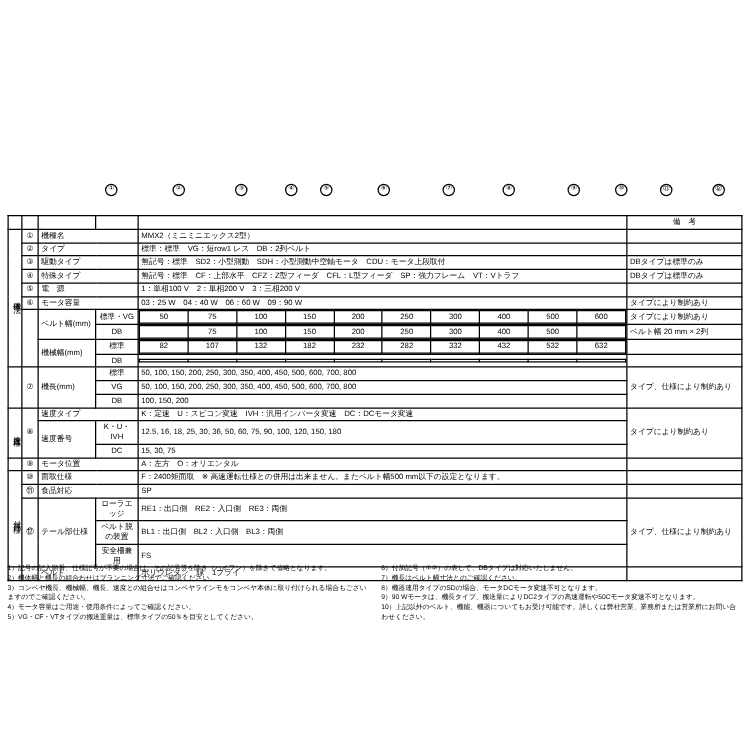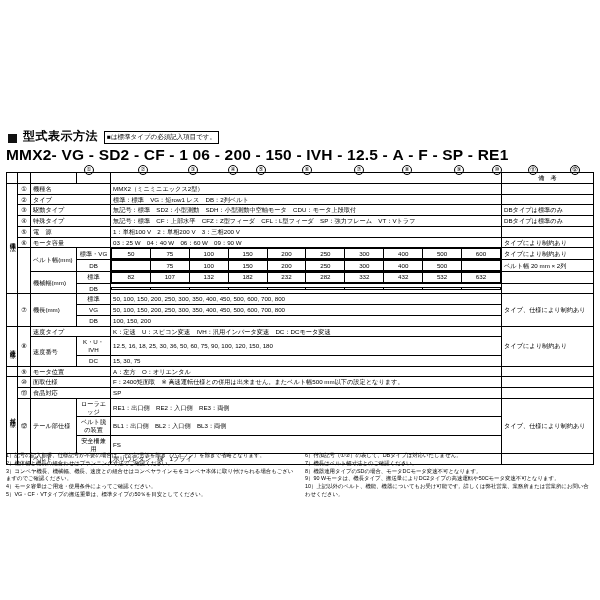--- a/index.html
+++ b/index.html
@@ -43,30 +43,22 @@
   
   .foot{position:absolute;left:6px;top:452px;width:588px;font-size:5.4px;line-height:1.45;}
   .foot .cols{display:flex;gap:10px;}
   .foot .col{width:50%;}
 </style>
 </head>
 <body>
 
 <div class="page">
 
-  <div class="hdr">
-    <span class="mark"></span>
-    <span class="ttl">型式表示方法</span>
-    <span class="note">■は標準タイプの必須記入項目です。</span>
-  </div>
 
   <div class="codewrap">
-    <div class="code">
-      <span>MMX2- <b>VG</b> - <b>SD2</b> - <b>CF</b> - <b>1</b> <b>06</b> - <b>200</b> - <b>150</b> - <b>IVH</b> - <b>12.5</b> - <b>A</b> - <b>F</b> - <b>SP</b> - <b>RE1</b></span>
-    </div>
     <div class="nums">
       <span class="n" style="left:78px;"><span class="circ">①</span></span>
       <span class="n" style="left:132px;"><span class="circ">②</span></span>
       <span class="n" style="left:182px;"><span class="circ">③</span></span>
       <span class="n" style="left:222px;"><span class="circ">④</span></span>
       <span class="n" style="left:250px;"><span class="circ">⑤</span></span>
       <span class="n" style="left:296px;"><span class="circ">⑥</span></span>
       <span class="n" style="left:348px;"><span class="circ">⑦</span></span>
       <span class="n" style="left:396px;"><span class="circ">⑧</span></span>
       <span class="n" style="left:448px;"><span class="circ">⑨</span></span>

